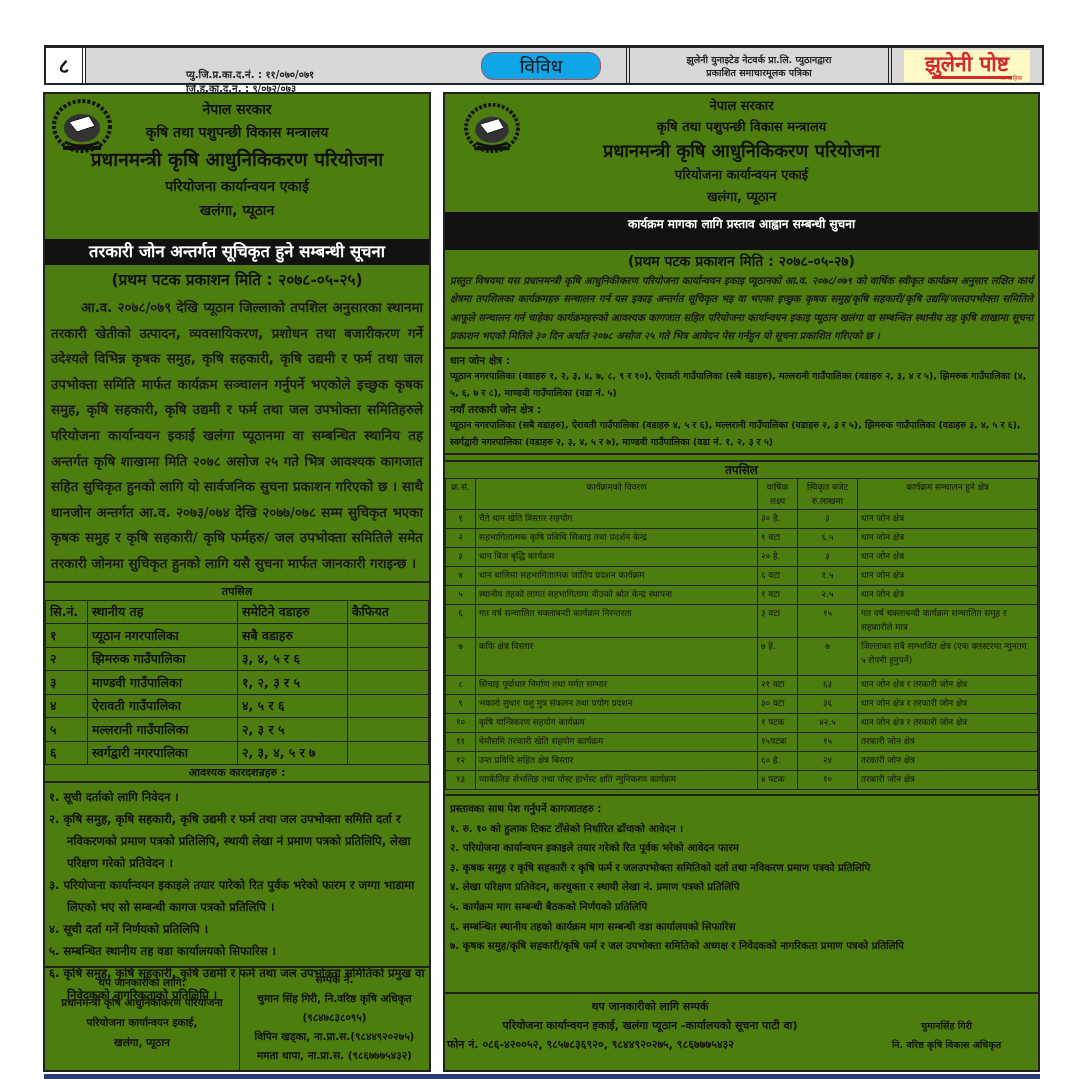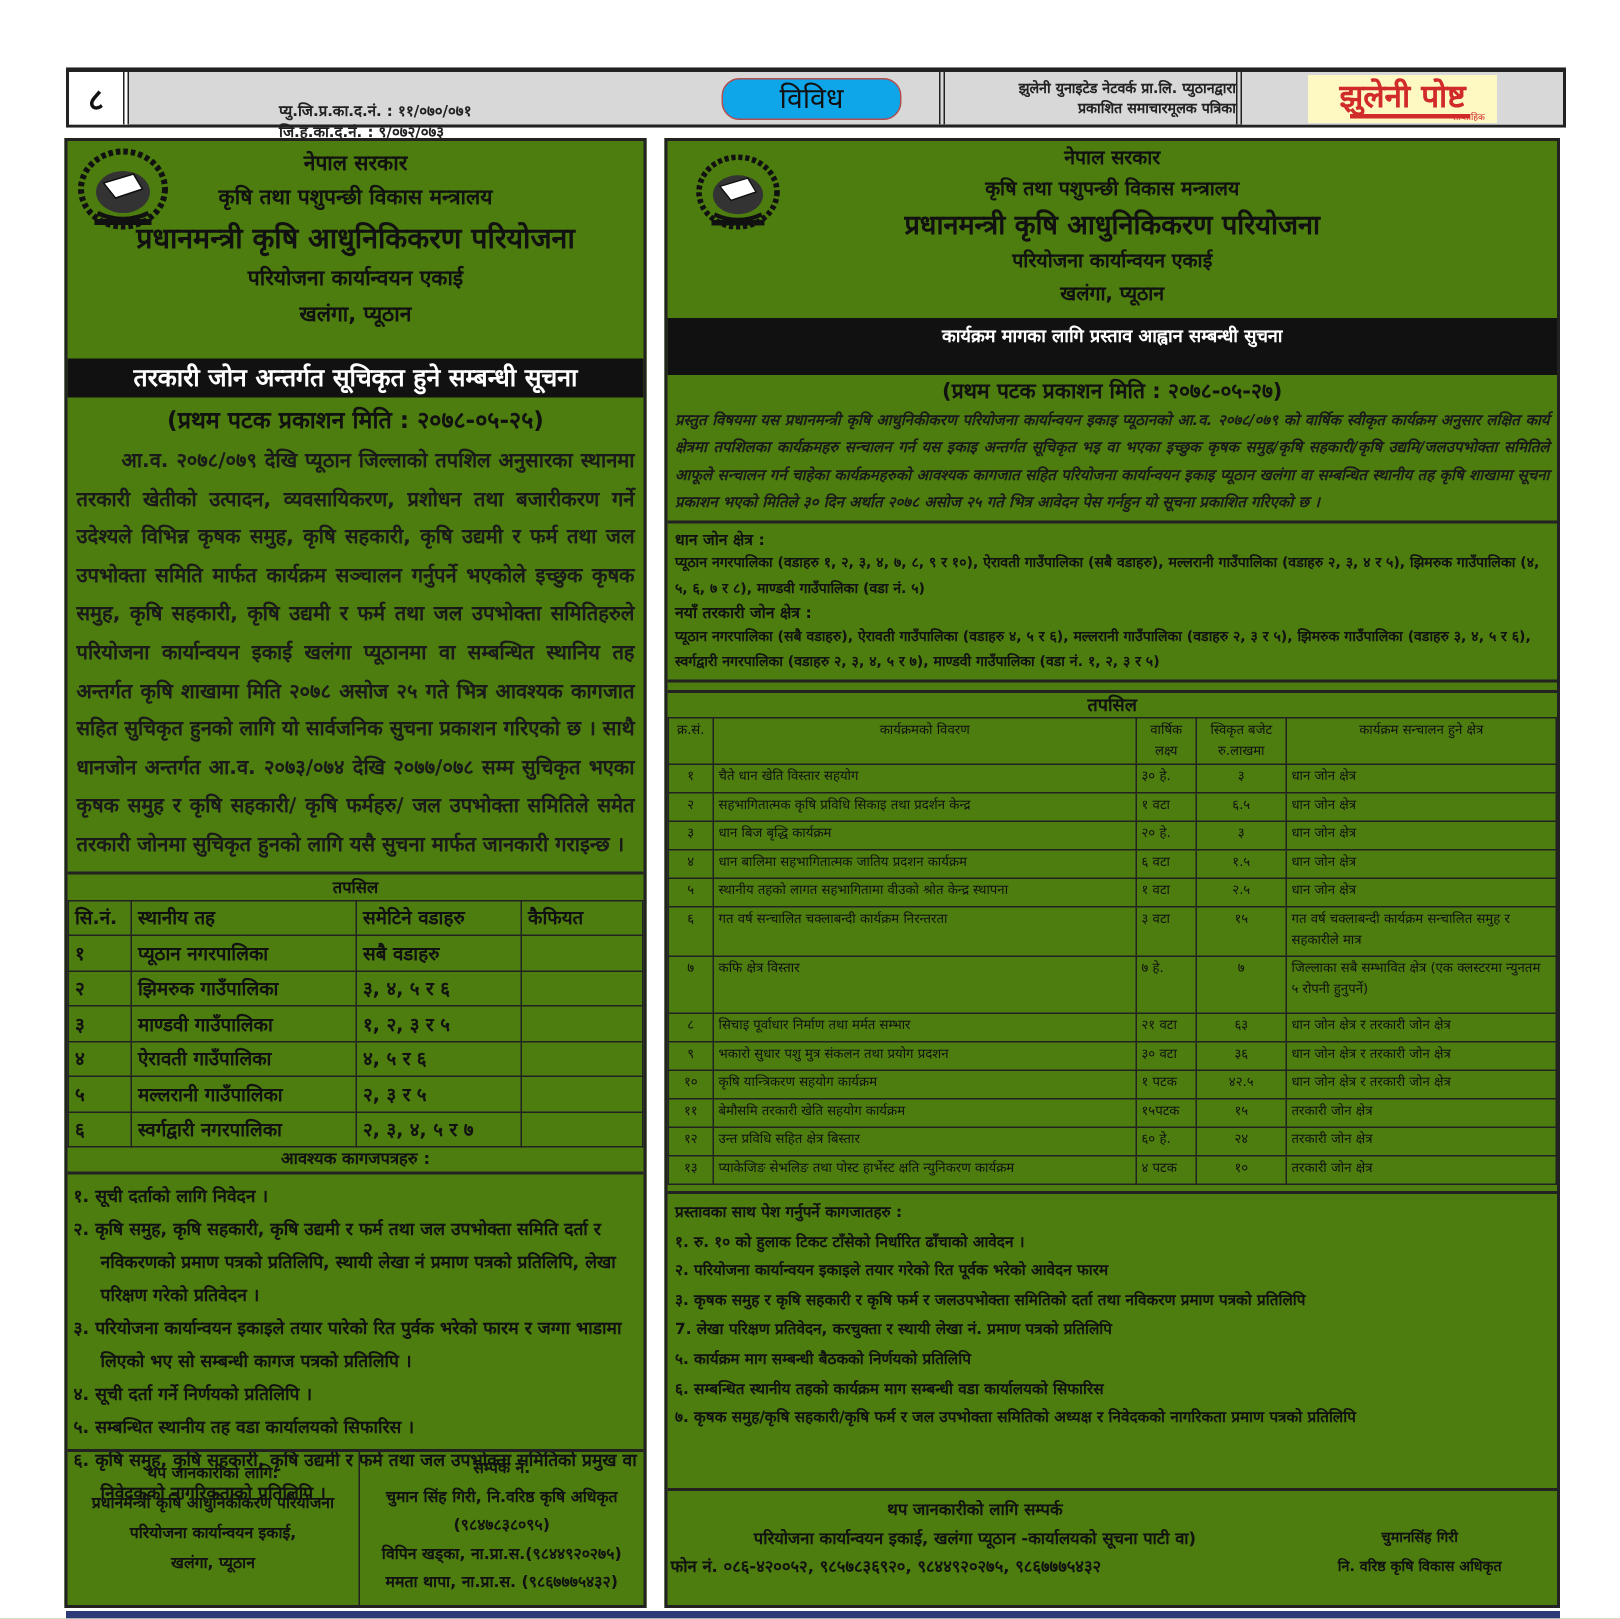--- a/index.html
+++ b/index.html
@@ -12,22 +12,22 @@
     border-top: 3px solid #222; border-bottom: 2px solid #222;
     border-left: 2px solid #222; border-right: 2px solid #222;
     background: #d8d8d8; display: flex; align-items: stretch;
   }
   .mh-page { width: 40px; display: flex; align-items: center; justify-content: center;
     font-size: 20px; font-weight: bold; background: #fff; border-right: 4px double #222; }
   .mh-reg { width: 370px; padding: 20px 0 0 100px; font-size: 10px; line-height: 14px; font-weight: bold; color: #222; }
   .mh-section { width: 170px; display: flex; align-items: center; justify-content: center; }
   .mh-section span { display: inline-block; width: 120px; height: 28px; border: 1px solid #b05050;
     border-radius: 12px; background: #0ea5e9; text-align: center; font-size: 19px; line-height: 27px; font-family: "DejaVu Serif", serif; }
-  .mh-pub { width: 202px; border-left: 4px double #222; border-right: 4px double #222;
-    display: flex; flex-direction: column; align-items: flex-end; justify-content: center;
+  .mh-pub { width: 266px; border-left: 4px double #222; border-right: 4px double #222;
+    display: flex; flex-direction: column; align-items: center; justify-content: center;
     font-size: 9.5px; font-weight: bold; line-height: 13px; color: #222; }
   .mh-logo { flex: 1; display: flex; align-items: center; justify-content: center; background: #d8d8d8; padding: 3px 8px; }
   .mh-logo-inner { width: 126px; height: 32px; background: #fef9c3; position: relative; text-align: center; }
   .mh-logo-inner .brand { color: #d12a2a; font-size: 21px; font-weight: bold; line-height: 28px; }
   .mh-logo-inner .bar { position: absolute; left: 28px; bottom: 3px; width: 80px; height: 3px; background: #d12a2a; }
   .mh-logo-inner .sub { position: absolute; right: 8px; bottom: 0px; font-size: 6px; color: #d12a2a; }
 
   
   .panel { position: absolute; border: 2px solid #222; background: #4d7c0f; }
   .left { left: 43px; top: 92px; width: 388px; height: 980px; }
@@ -187,21 +187,21 @@
         </tr>
         <tr>
           <td>६</td>
           <td>स्वर्गद्वारी नगरपालिका</td>
           <td>२, ३, ४, ५ र ७</td>
           <td></td>
         </tr>
       </tbody>
   </table>
 
-  <div class="l-docs-title">आवश्यक कागजपत्रहरु :</div>
+  <div class="l-docs-title">आवश्यक कारदशन्रहरु :</div>
   <div class="l-docs" id="left-docs">
       <div class="item">१. सूची दर्ताको लागि निवेदन ।</div>
       <div class="item">२. कृषि समुह, कृषि सहकारी, कृषि उद्यमी र फर्म तथा जल उपभोक्ता समिति दर्ता र नविकरणको प्रमाण पत्रको प्रतिलिपि, स्थायी लेखा नं प्रमाण पत्रको प्रतिलिपि, लेखा परिक्षण गरेको प्रतिवेदन ।</div>
       <div class="item">३. परियोजना कार्यान्वयन इकाइले तयार पारेको रित पुर्वक भरेको फारम र जग्गा भाडामा लिएको भए सो सम्बन्धी कागज पत्रको प्रतिलिपि ।</div>
       <div class="item">४. सूची दर्ता गर्ने निर्णयको प्रतिलिपि ।</div>
       <div class="item">५. सम्बन्धित स्थानीय तह वडा कार्यालयको सिफारिस ।</div>
       <div class="item">६. कृषि समुह, कृषि सहकारी, कृषि उद्यमी र फर्म तथा जल उपभोक्ता समितिको प्रमुख वा निवेदकको नागरिकताको प्रतिलिपि ।</div>
     </div>
 
   <div class="l-foot">
@@ -353,21 +353,21 @@
           <td>तरकारी जोन क्षेत्र</td>
         </tr>
       </tbody>
   </table>
 
   <div class="r-docs" id="right-docs">
     <div>प्रस्तावका साथ पेश गर्नुपर्ने कागजातहरु :</div>
   <div>१. रु. १० को हुलाक टिकट टाँसेको निर्धारित ढाँचाको आवेदन ।</div>
       <div>२. परियोजना कार्यान्वयन इकाइले तयार गरेको रित पूर्वक भरेको आवेदन फारम</div>
       <div>३. कृषक समुह र कृषि सहकारी र कृषि फर्म र जलउपभोक्ता समितिको दर्ता तथा नविकरण प्रमाण पत्रको प्रतिलिपि</div>
-      <div>7. लेखा परिक्षण प्रतिवेदन, करचुक्ता र स्थायी लेखा नं. प्रमाण पत्रको प्रतिलिपि</div>
+      <div>४. लेखा परिक्षण प्रतिवेदन, करचुक्ता र स्थायी लेखा नं. प्रमाण पत्रको प्रतिलिपि</div>
       <div>५. कार्यक्रम माग सम्बन्धी बैठकको निर्णयको प्रतिलिपि</div>
       <div>६. सम्बन्धित स्थानीय तहको कार्यक्रम माग सम्बन्धी वडा कार्यालयको सिफारिस</div>
       <div>७. कृषक समुह/कृषि सहकारी/कृषि फर्म र जल उपभोक्ता समितिको अध्यक्ष र निवेदकको नागरिकता प्रमाण पत्रको प्रतिलिपि</div>
     </div>
 
   <div class="r-foot">
     <div class="fl" id="right-foot-l">
         <div>थप जानकारीको लागि सम्पर्क</div>
         <div>परियोजना कार्यान्वयन इकाई, खलंगा प्यूठान -कार्यालयको सूचना पाटी वा)</div>
         <div class="phone">फोन नं. ०८६-४२००५२, ९८५७८३६९२०, ९८४४९२०२७५, ९८६७७७५४३२</div>

